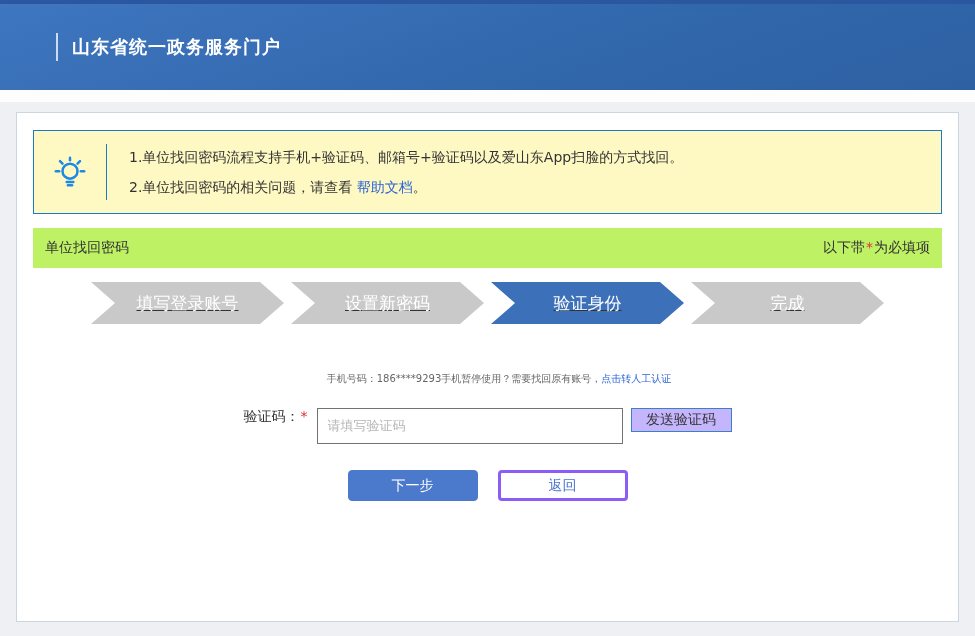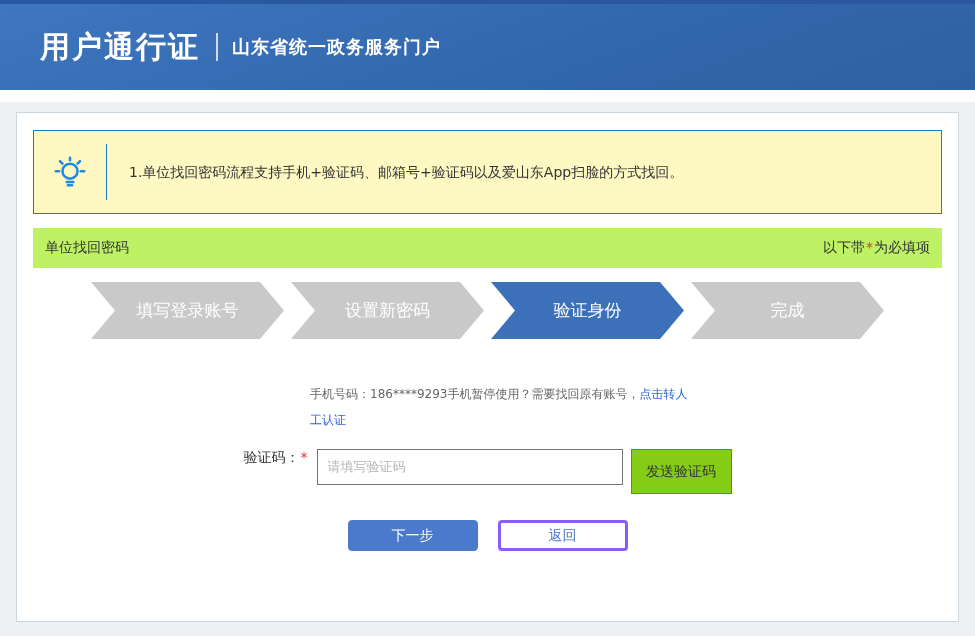--- a/index.html
+++ b/index.html
@@ -51,62 +51,63 @@
     margin-top: 14px;
     height: 40px;
     background: #bef264;
     display: flex; justify-content: space-between; align-items: center;
     padding: 0 12px;
     font-size: 14px;
   }
   .star { color: #e03333; padding: 0 1px; }
 
   
-  .steps { display: flex; margin: 14px 58px 5px 58px; height: 57px; }
+  .steps { display: flex; margin: 14px 58px 5px 58px; height: 42px; text-decoration: underline; }
   .step {
     flex: 1;
     margin-right: 7px;
     background: #c9c9c9;
     color: #fff;
     font-size: 17px;
     display: flex; align-items: center; justify-content: center;
     clip-path: polygon(0 0, calc(100% - 24px) 0, 100% 50%, calc(100% - 24px) 100%, 0 100%, 24px 50%);
   }
   .step:last-child { margin-right: 0; }
   .step.active { background: #3c70b9; }
 
   
   .phone-info {
     margin: 42px 0 0 277px;
     width: 378px;
-    font-size: 12px;
+    font-size: 10px;
     color: #666;
     line-height: 26px;
+    text-align: center;
   }
 
   
   .form-row {
     margin-top: 16px;
     display: flex; justify-content: center; 
   }
   .form-row .label { font-size: 14px; color: #333; margin-right: 8px; }
   .code-input {
     width: 306px; height: 36px;
     border: 1px solid #737373;
     padding: 0 10px;
     font-size: 13px;
     color: #333;
     outline: none;
     font-family: Liberation Mono, monospace;
   }
   .code-input::placeholder { color: #b5b5b5; }
   .send-btn {
     margin-left: 8px;
-    width: 101px; height: 45px;
-    background: #84cc16;
+    width: 101px; height: 24px;
+    background: #c4b5fd;
     border: 1px solid #3b82c4;
     color: #333;
     font-size: 14px;
     cursor: pointer;
     font-family: inherit;
   }
 
   
   .actions { margin-top: 26px; display: flex; justify-content: center; gap: 20px; }
   .actions button {
@@ -117,21 +118,20 @@
     font-family: inherit;
   }
   .btn-primary { background: #4b79cb; border: 1px solid #4b79cb; color: #fff; }
   .btn-ghost { background: #fff; border: 3px solid #8b5cf6; color: #4a74c8; }
 </style>
 </head>
 <body>
 
 <div class="top-strip"></div>
 <div class="header">
-  <span class="title">用户通行证</span>
   <span class="divider"></span>
   <span class="subtitle">山东省统一政务服务门户</span>
 </div>
 <div class="white-strip"></div>
 
 <div class="panel">
 
   <div class="notice">
     <span class="icon-wrap">
       <svg viewBox="0 0 48 48" width="40" height="40">
@@ -143,20 +143,21 @@
           <line x1="7" y1="23" x2="11" y2="23"></line>
           <line x1="37" y1="23" x2="41" y2="23"></line>
           <line x1="12" y1="11" x2="15" y2="14"></line>
           <line x1="36" y1="11" x2="33" y2="14"></line>
         </g>
       </svg>
     </span>
     <span class="v-divider"></span>
     <div class="text">
       <div>1.单位找回密码流程支持手机+验证码、邮箱号+验证码以及爱山东App扫脸的方式找回。</div>
+      <div><span>2.单位找回密码的相关问题，请查看 </span><a class="link">帮助文档</a><span>。</span></div>
     </div>
   </div>
 
   <div class="section-bar">
     <span>单位找回密码</span>
     <span><span>以下带</span><span class="star">*</span><span>为必填项</span></span>
   </div>
 
   <div class="steps">
     <div class="step">填写登录账号</div>

